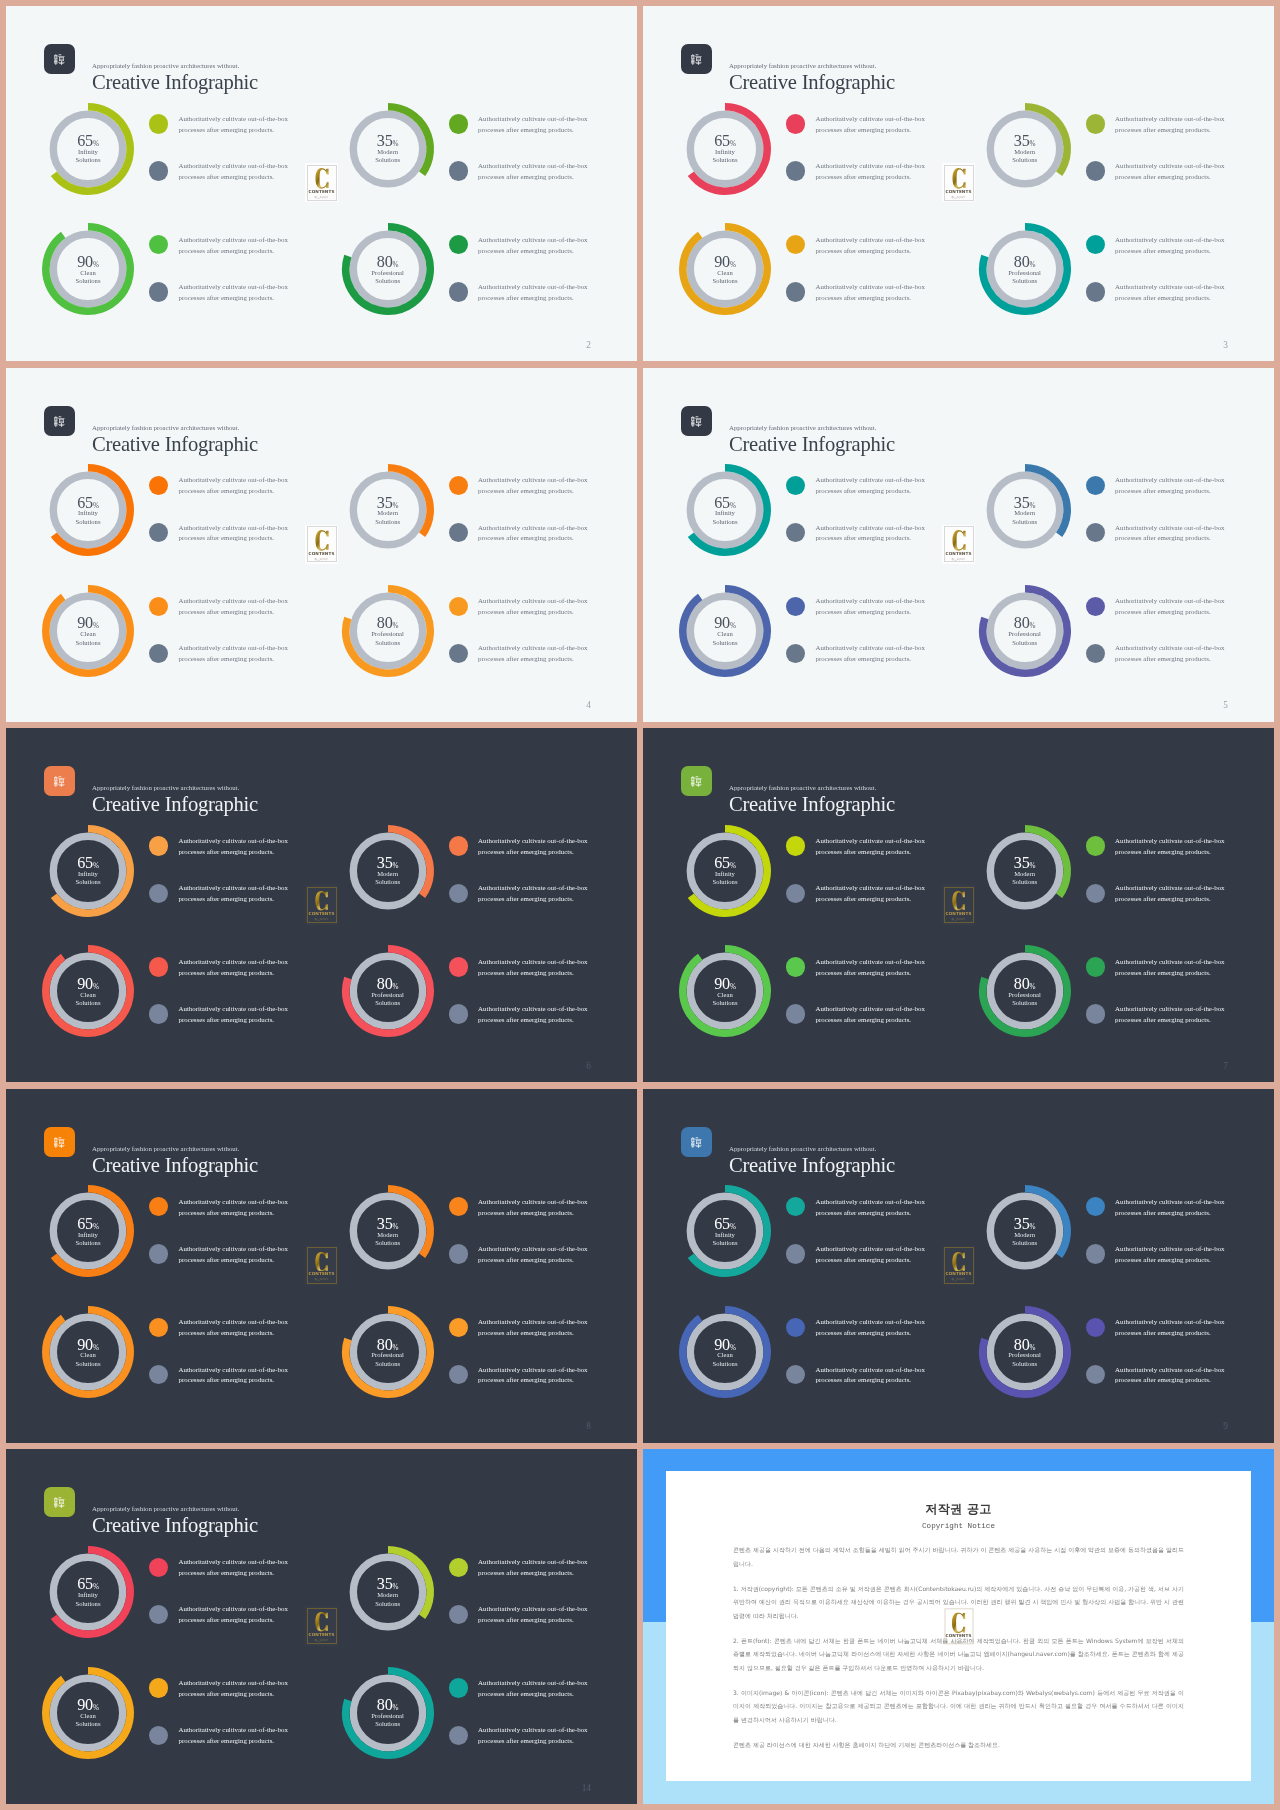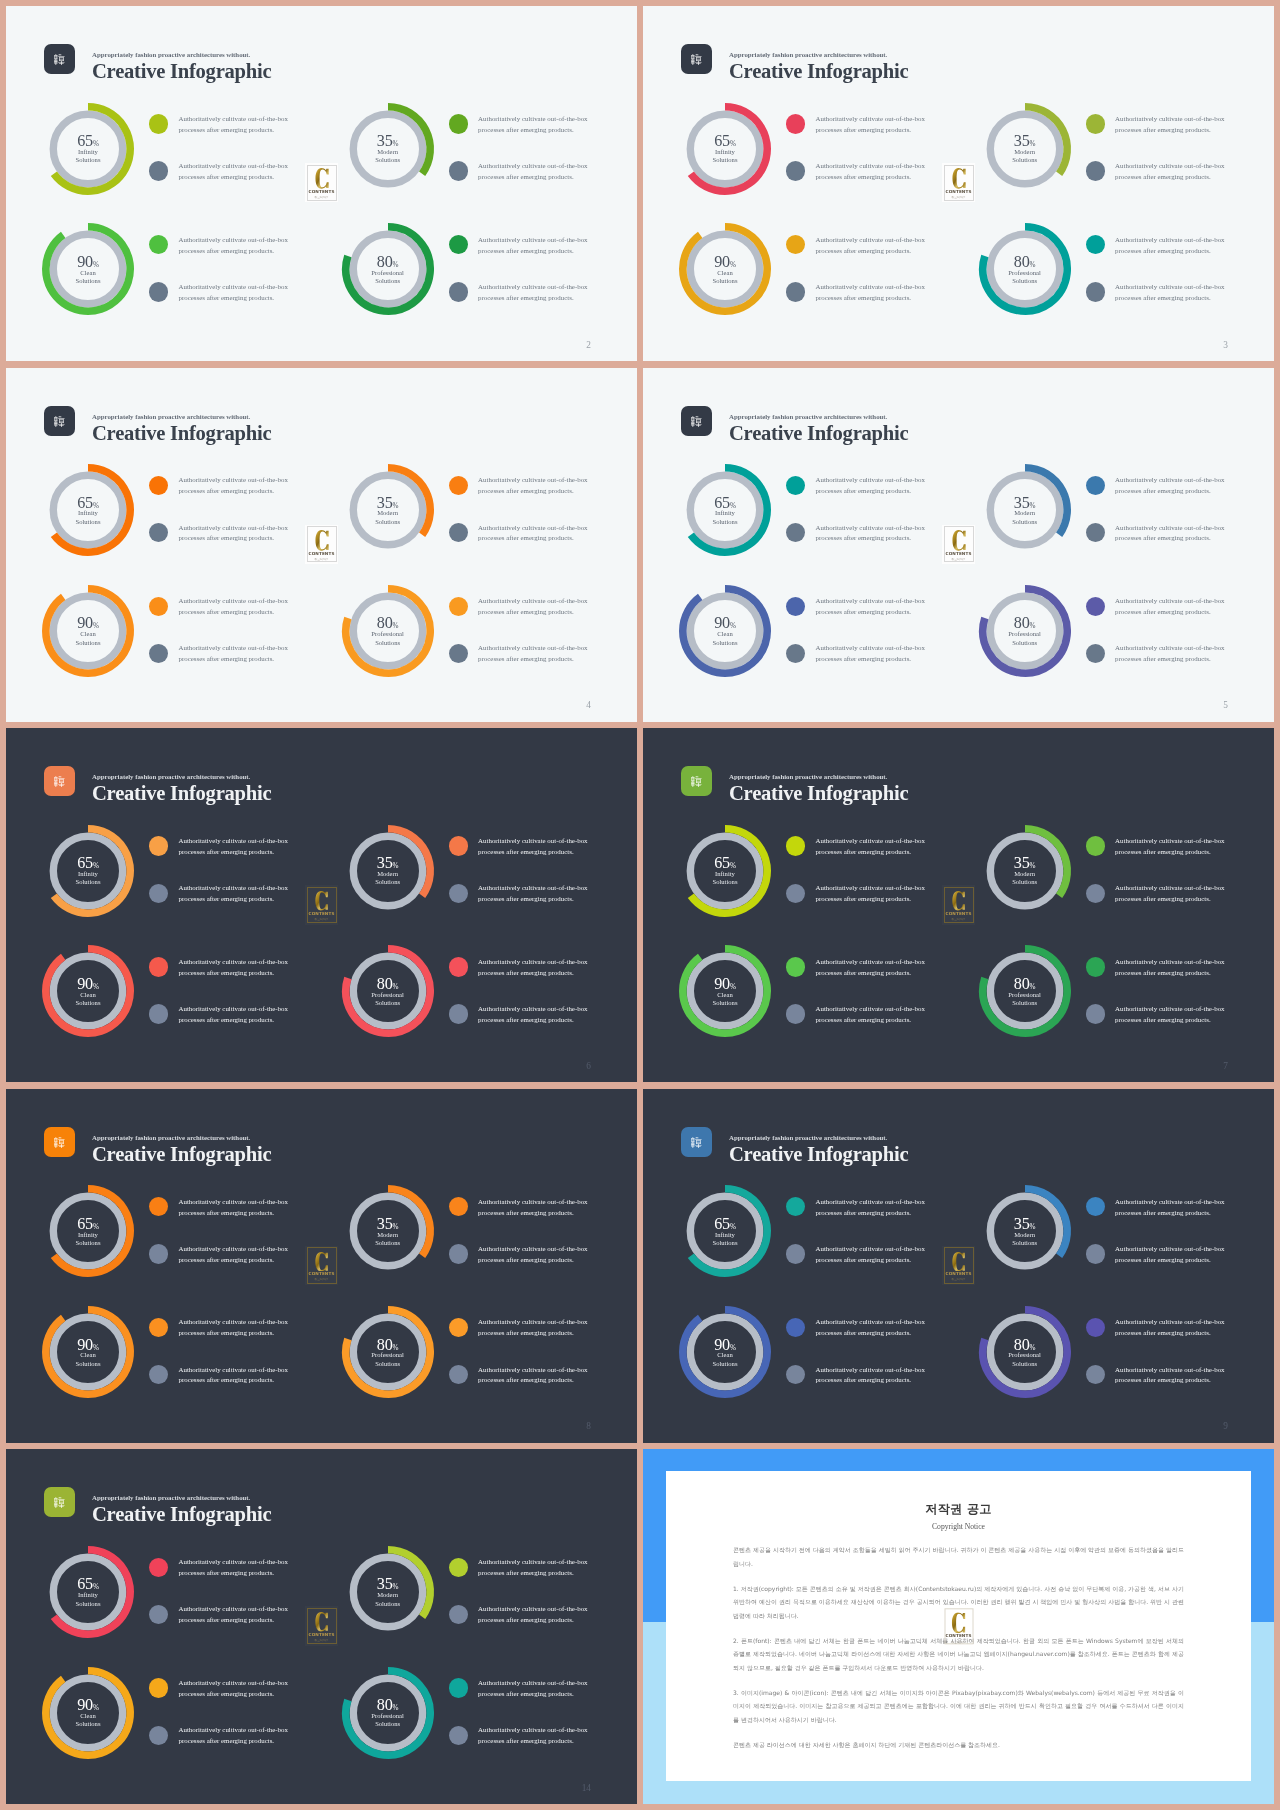--- a/index.html
+++ b/index.html
@@ -10,21 +10,21 @@
         gap:6.6px 6px;padding:6px 0 0 6px;box-sizing:border-box;}
   .slide{position:relative;overflow:hidden;}
   .slide.light{background:#f4f7f8;}
   .slide.dark{background:#333945;}
 
   
   .hdr{position:absolute;left:38px;top:38px;display:flex;align-items:flex-start;}
   .badge{width:31px;height:30px;border-radius:7px;display:flex;
          align-items:center;justify-content:center;flex:0 0 auto;}
   .badge svg{display:block;width:11px;height:11px;margin-top:1px;}
-  .hdr-txt{margin-left:17px;margin-top:8px;font-weight:bold;}
+  .hdr-txt{margin-left:17px;margin-top:19px;}
   .sub{font-size:6.85px;line-height:1;letter-spacing:-.02px;white-space:nowrap;}
   .ttl{font-size:20.6px;line-height:1;margin-top:2.2px;white-space:nowrap;letter-spacing:-.25px;}
   .light .sub{color:#656d78;}
   .light .ttl{color:#3a424d;}
   .dark .sub{color:#d4d8dd;}
   .dark .ttl{color:#f0f2f4;}
 
   
   .mblk{position:absolute;text-decoration:underline;}
   .donut{position:absolute;left:0;top:0;}
@@ -70,21 +70,21 @@
   .pnum{position:absolute;right:46px;bottom:11px;font-size:9.3px;line-height:1;font-family:"Liberation Serif",serif;}
   .light .pnum{color:#9aa1a8;}
   .dark .pnum{color:#535b6b;}
 
   
   .cslide{position:relative;background:linear-gradient(180deg,#419bf7 0%,#419bf7 48.85%,#ade0f9 48.85%,#ade0f9 100%);
           overflow:hidden;}
   .cpaper{position:absolute;left:23px;top:22px;right:23px;bottom:23px;background:#fff;}
   .ctitle{text-align:center;font-family:"DejaVu Sans",sans-serif;font-weight:700;font-size:12.2px;
           line-height:1;color:#3b3b3b;margin-top:32px;letter-spacing:.2px;}
-  .csub{text-align:center;font-family:Liberation Serif, serif;font-size:7.6px;line-height:1;
+  .csub{text-align:center;font-family:Liberation Mono, monospace;font-size:7.6px;line-height:1;
         color:#555;margin-top:7.5px;}
   .cbody{margin:12.5px 67px 0 67px;font-family:"DejaVu Sans",sans-serif;font-size:6px;
          line-height:2.25;color:#7c7c7c;text-align:justify;}
   .cbody p{margin:0 0 11.5px 0;}
   .cwm{position:absolute;left:50%;top:50%;transform:translate(-50%,-50%);
        width:33px;height:39.4px;display:flex;flex-direction:column;align-items:center;justify-content:flex-start;}
   .cwm .wmin{position:absolute;left:2px;top:2px;right:2px;bottom:2px;border:1px solid #ddd8cc;box-sizing:border-box;}
   .cwm .cc{position:relative;z-index:2;margin-top:5.4px;width:14px;height:21px;}
   .cwm .cc svg{display:block;width:14px;height:21px;}
   .cwm .wd{font-family:"DejaVu Sans",sans-serif;font-weight:700;font-size:4.2px;letter-spacing:.1px;

